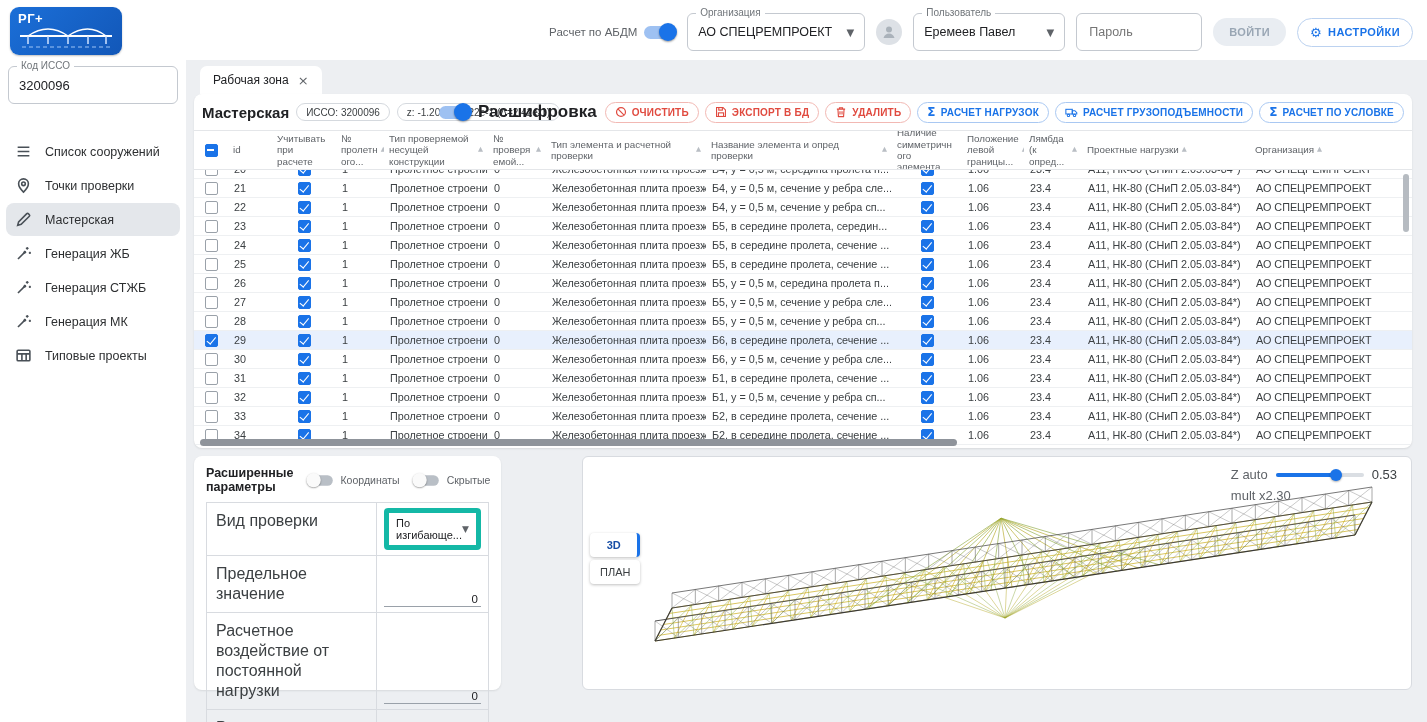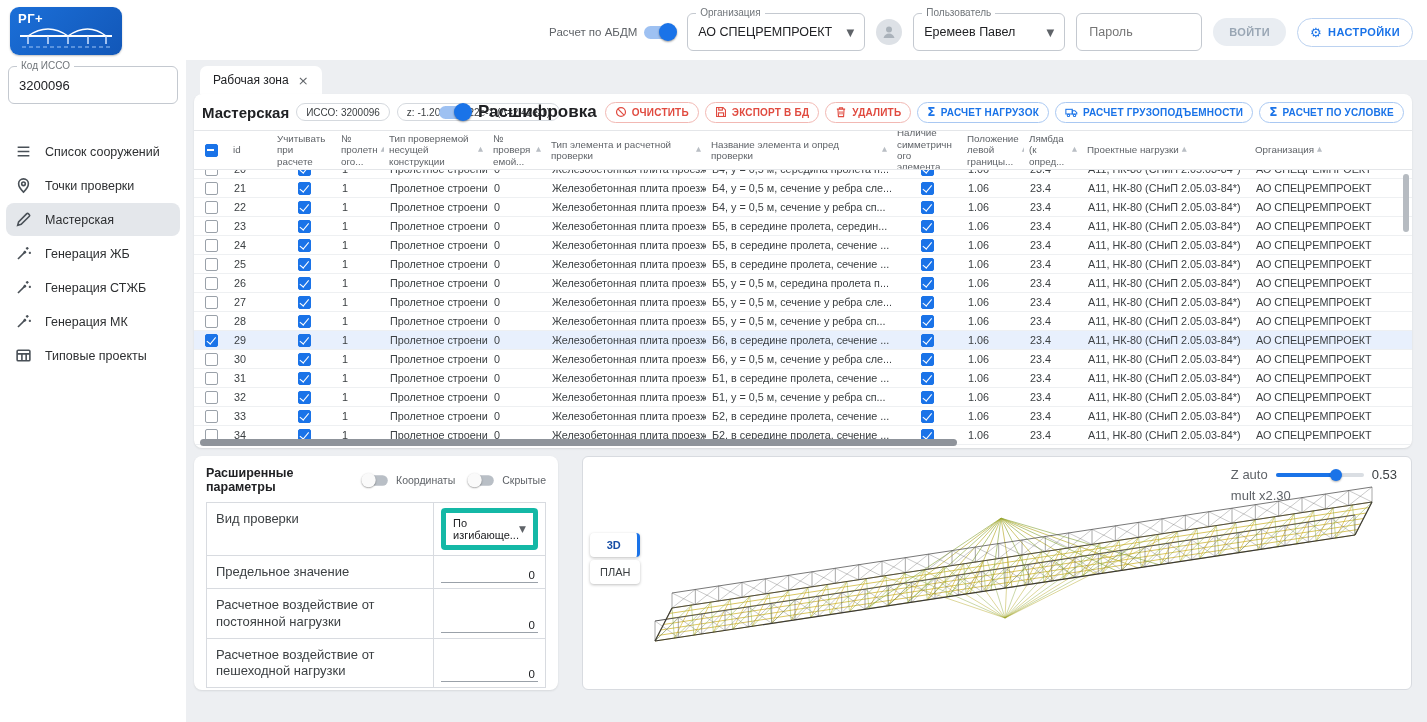--- a/index.html
+++ b/index.html
@@ -80,30 +80,30 @@
   .cb{width:13px;height:13px;border:1.5px solid #9aa1a9;border-radius:2px;display:inline-block;background:#fff;position:relative;flex:none;}
   .cb.checked{background:#1a73e8;border-color:#1a73e8;}
   .cb.checked::after{content:"";position:absolute;left:3.2px;top:0.4px;width:3.6px;height:7.5px;
         border:solid #fff;border-width:0 1.8px 1.8px 0;transform:rotate(40deg);}
   .cb.indet{background:#1a73e8;border-color:#1a73e8;}
   .cb.indet::after{content:"";position:absolute;left:1.8px;top:4.4px;width:6.6px;height:1.8px;background:#fff;}
   .hscroll{position:absolute;left:6px;bottom:2px;width:757px;height:7px;background:#8f949b;border-radius:4px;cursor:pointer;}
   .vscroll{position:absolute;right:3px;top:80px;width:6px;height:58px;background:#b6bbc1;border-radius:3px;cursor:pointer;}
 
   
-  .adv-card{position:absolute;left:194px;top:456px;width:364px;height:234px;background:#fff;border-radius:8px;
+  .adv-card{position:absolute;left:194px;top:456px;width:307px;height:234px;background:#fff;border-radius:8px;
             box-shadow:0 1px 2px rgba(60,64,67,.12);}
   .adv-head{display:flex;align-items:center;padding:10px 12px 6px;gap:10px;}
   .adv-title{font-size:12.5px;font-weight:700;color:#202124;flex:1;}
   .adv-tgl{display:flex;align-items:center;gap:5px;font-size:10.5px;color:#5f6368;}
   .adv-tgl .toggle{transform:scale(.8);}
   .adv-table{margin:2px 12px;border:1px solid #d8dbe0;}
   .adv-row{display:grid;grid-template-columns:1fr 112px;border-bottom:1px solid #d8dbe0;}
   .adv-row:last-child{border-bottom:none;}
-  .adv-label{padding:8px 9px;font-size:13px;color:#3c4043;line-height:1.25;}
+  .adv-label{padding:8px 9px;font-size:16px;color:#3c4043;line-height:1.25;}
   .adv-val{border-left:1px solid #d8dbe0;display:flex;align-items:flex-end;justify-content:flex-end;padding:5px 7px;}
   .adv-select{width:100%;border:5px solid #14b8a6;border-radius:4px;padding:4px 7px;font-size:11px;color:#202124;
               display:flex;align-items:center;justify-content:space-between;cursor:pointer;align-self:center;}
   .adv-select .caret{color:#5f6368;font-size:9px;}
   .adv-num{width:100%;text-align:right;font-size:11.5px;color:#202124;border-bottom:1px solid #9aa1a9;padding:1px 3px;}
 
   
   .view-card{position:absolute;left:582px;top:456px;width:830px;height:234px;background:#fff;border:1px solid #d8dbe0;
              border-radius:6px;}
   .view-btns{position:absolute;left:7px;top:76px;display:flex;flex-direction:column;gap:3px;z-index:3;}

